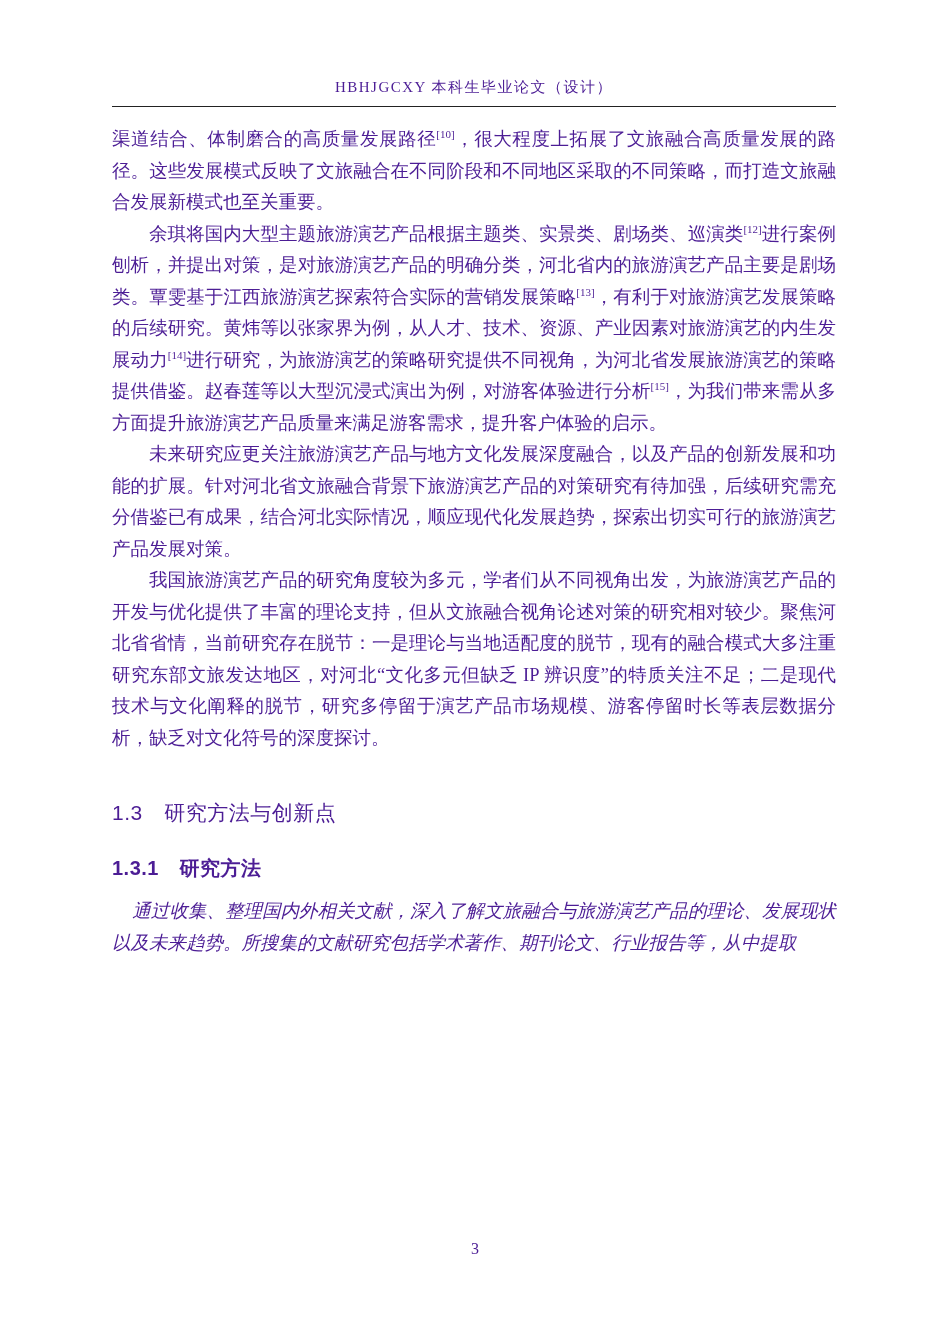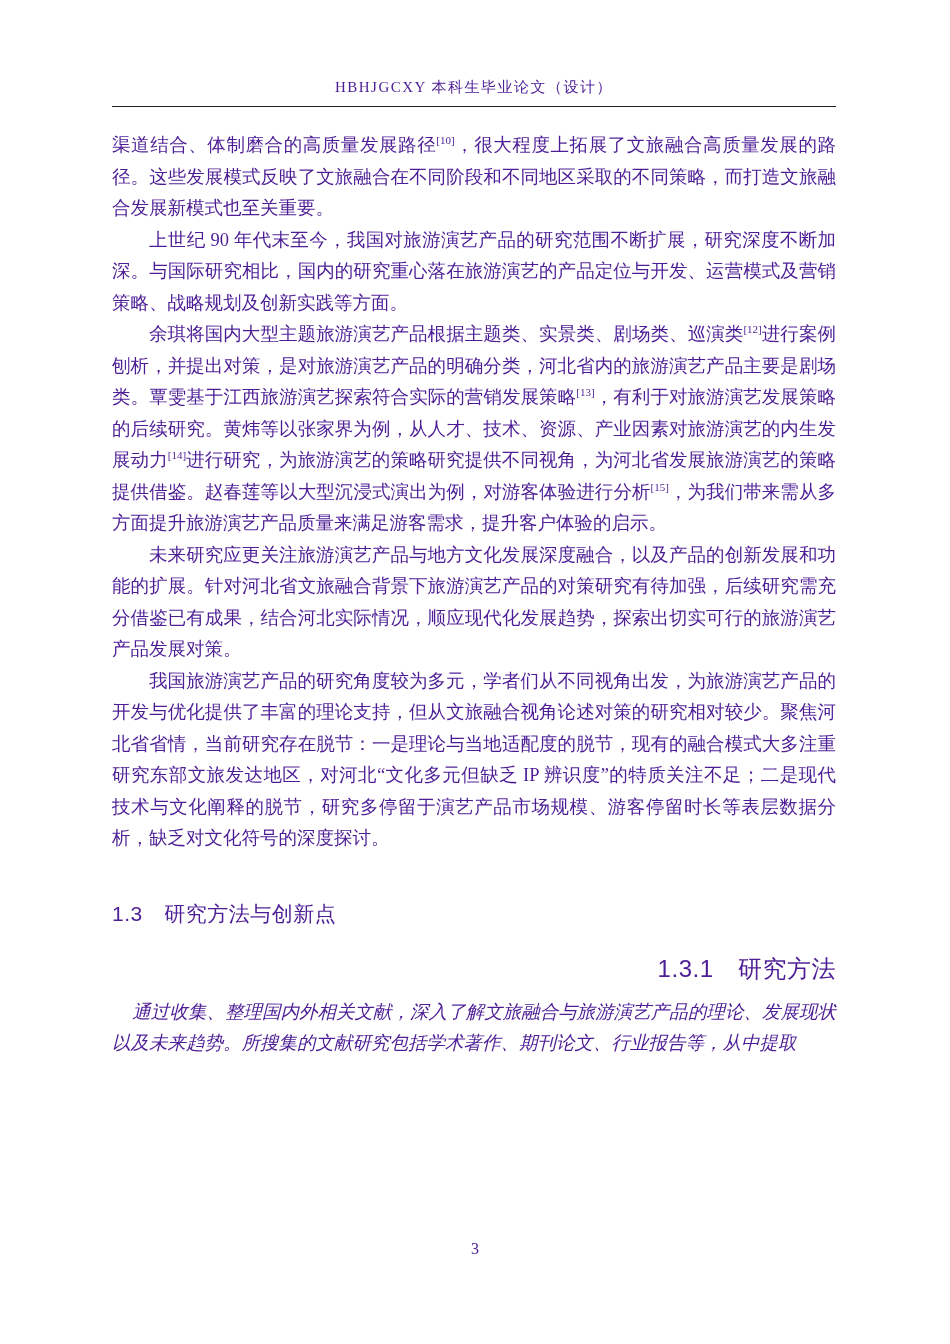--- a/index.html
+++ b/index.html
@@ -20,21 +20,21 @@
     left: 112px;
     width: 724px;
     text-align: center;
     font-size: 15px;
     letter-spacing: 1.5px;
     padding-bottom: 9px;
     border-bottom: 1px solid #222222;
   }
   .content {
     position: absolute;
-    top: 126px;
+    top: 120px;
     left: 112px;
     width: 724px;
   }
   .content p {
     margin: 0;
     font-size: 18.5px;
     line-height: 31.5px;
     text-align: justify;
   }
   .content p.indent-2 { text-indent: 2em; }
@@ -48,45 +48,43 @@
   .content h2 {
     font-family: "Liberation Sans", "DejaVu Sans", sans-serif;
     font-size: 21px;
     font-weight: 400;
     line-height: 30px;
     letter-spacing: 0.5px;
     margin: 44px 0 0 0;
   }
   .content h3 {
     font-family: "Liberation Sans", "DejaVu Sans", sans-serif;
-    font-size: 24px;
-    font-weight: 400;
+    font-size: 20px;
+    font-weight: 700;
     line-height: 28px;
     letter-spacing: 0.5px;
     margin: 26px 0 0 0;
-    text-align: right;
   }
   .content h3 + p { margin-top: 14px; }
   .pagenum {
     position: absolute;
     top: 1236px;
     left: 0;
     width: 100%;
     text-align: center;
     font-size: 16px;
   }
 </style>
 </head>
 <body>
 
 <div class="page">
   <div class="header">HBHJGCXY 本科生毕业论文（设计）</div>
   <div class="content">
       <p class="indent-0"><span>渠道结合、体制磨合的高质量发展路径</span><sup>[10]</sup><span>，很大程度上拓展了文旅融合高质量发展的路径。这些发展模式反映了文旅融合在不同阶段和不同地区采取的不同策略，而打造文旅融合发展新模式也至关重要。</span></p>
-      <p class="indent-2"><span>上世纪 90 年代末至今，我国对旅游演艺产品的研究范围不断扩展，研究深度不断加深。与国际研究相比，国内的研究重心落在旅游演艺的产品定位与开发、运营模式及营销策略、战略规划及创新实践等方面。</span></p>
       <p class="indent-2"><span>余琪将国内大型主题旅游演艺产品根据主题类、实景类、剧场类、巡演类</span><sup>[12]</sup><span>进行案例刨析，并提出对策，是对旅游演艺产品的明确分类，河北省内的旅游演艺产品主要是剧场类。覃雯基于江西旅游演艺探索符合实际的营销发展策略</span><sup>[13]</sup><span>，有利于对旅游演艺发展策略的后续研究。黄炜等以张家界为例，从人才、技术、资源、产业因素对旅游演艺的内生发展动力</span><sup>[14]</sup><span>进行研究，为旅游演艺的策略研究提供不同视角，为河北省发展旅游演艺的策略提供借鉴。赵春莲等以大型沉浸式演出为例，对游客体验进行分析</span><sup>[15]</sup><span>，为我们带来需从多方面提升旅游演艺产品质量来满足游客需求，提升客户体验的启示。</span></p>
       <p class="indent-2"><span>未来研究应更关注旅游演艺产品与地方文化发展深度融合，以及产品的创新发展和功能的扩展。针对河北省文旅融合背景下旅游演艺产品的对策研究有待加强，后续研究需充分借鉴已有成果，结合河北实际情况，顺应现代化发展趋势，探索出切实可行的旅游演艺产品发展对策。</span></p>
       <p class="indent-2"><span>我国旅游演艺产品的研究角度较为多元，学者们从不同视角出发，为旅游演艺产品的开发与优化提供了丰富的理论支持，但从文旅融合视角论述对策的研究相对较少。聚焦河北省省情，当前研究存在脱节：一是理论与当地适配度的脱节，现有的融合模式大多注重研究东部文旅发达地区，对河北“文化多元但缺乏 IP 辨识度”的特质关注不足；二是现代技术与文化阐释的脱节，研究多停留于演艺产品市场规模、游客停留时长等表层数据分析，缺乏对文化符号的深度探讨。</span></p>
       <h2>1.3　研究方法与创新点</h2>
       <h3>1.3.1　研究方法</h3>
       <p class="indent-1"><span>通过收集、整理国内外相关文献，深入了解文旅融合与旅游演艺产品的理论、发展现状以及未来趋势。所搜集的文献研究包括学术著作、期刊论文、行业报告等，从中提取</span></p>
     </div>
   <div class="pagenum">3</div>
 </div>
 

